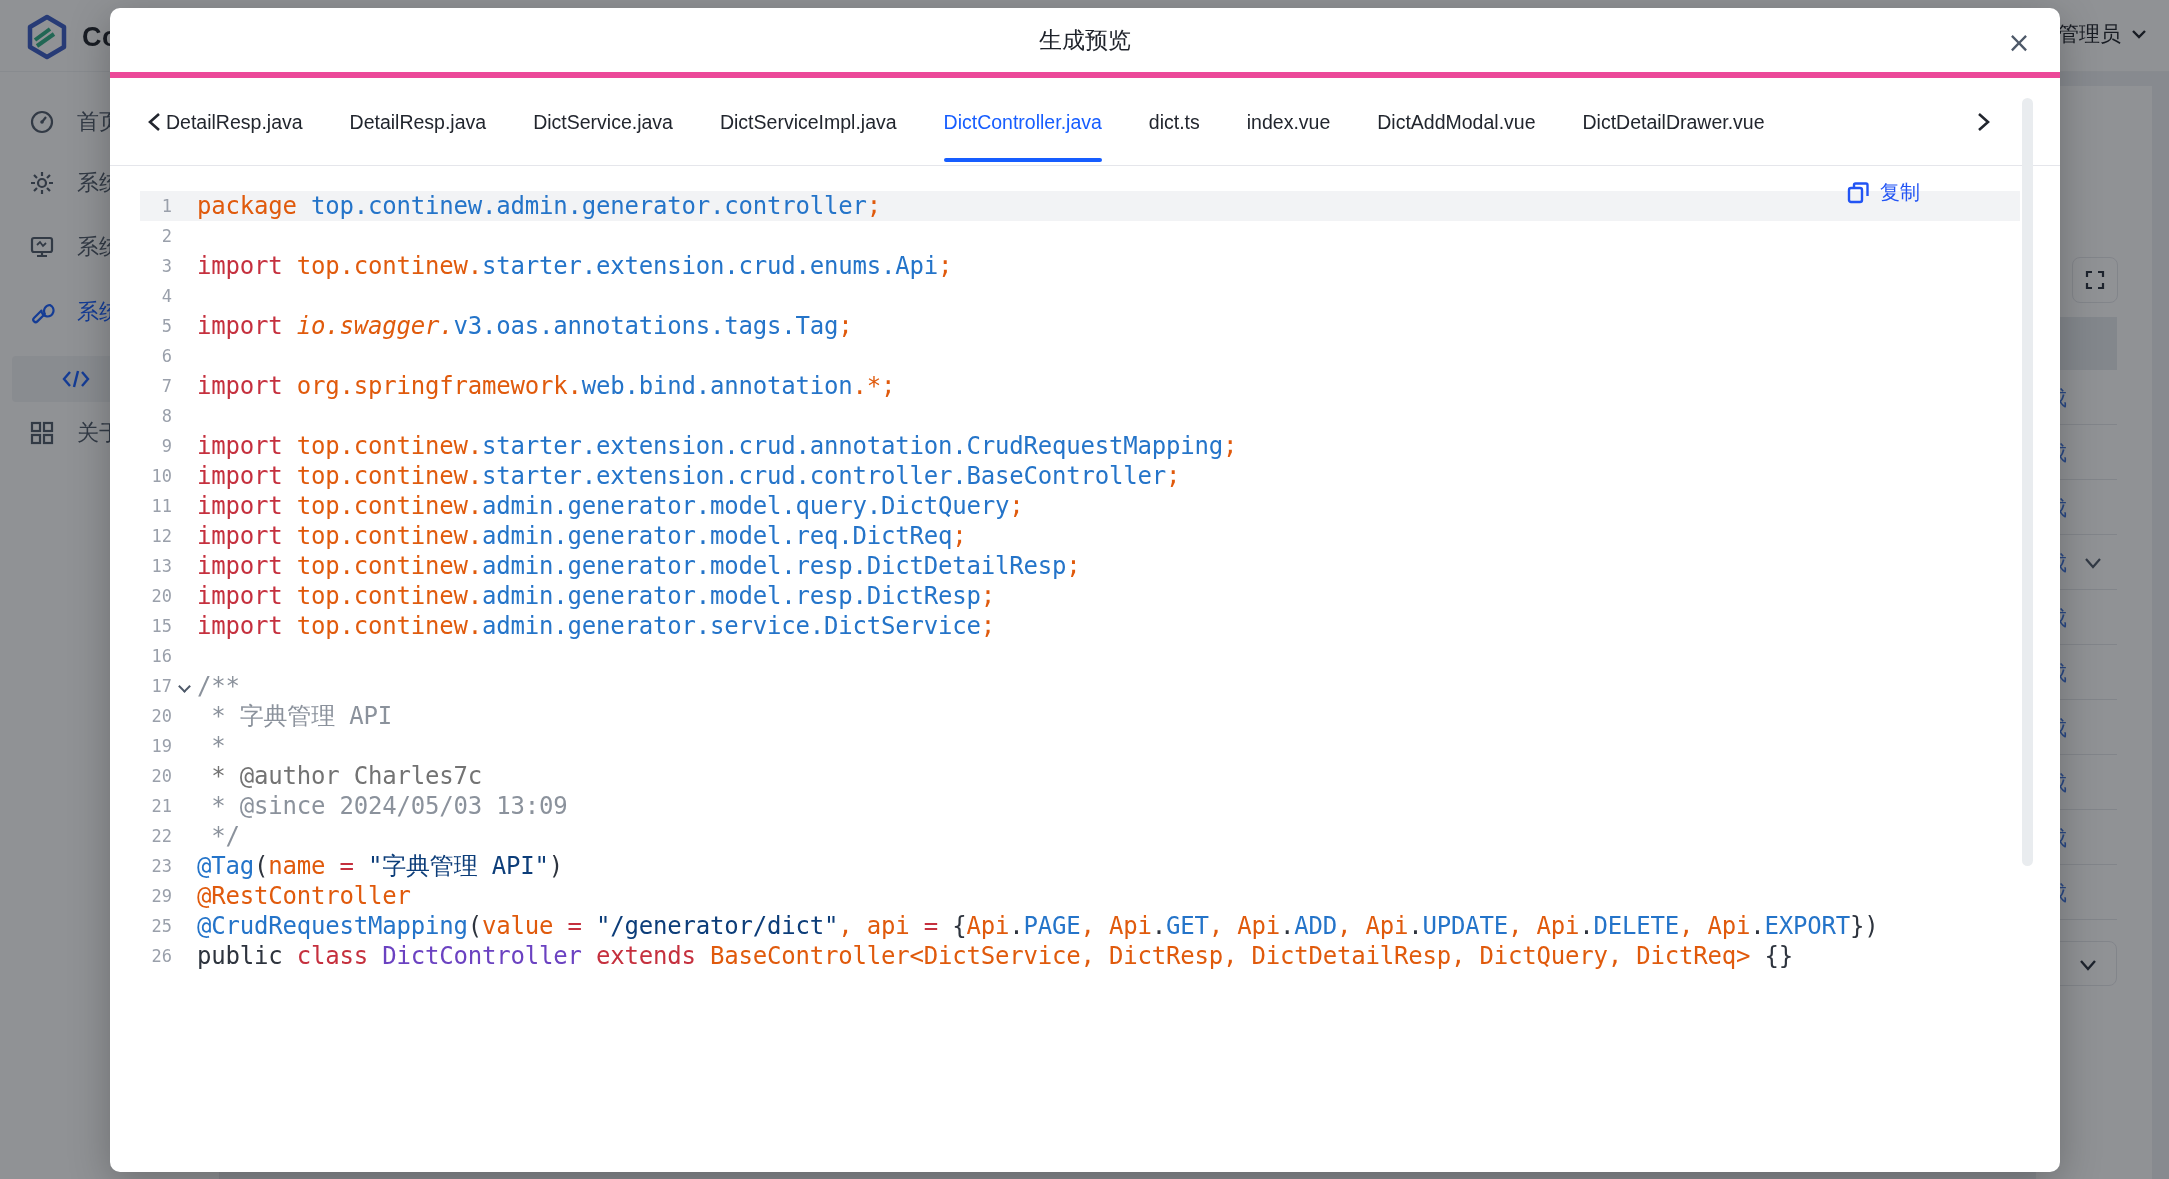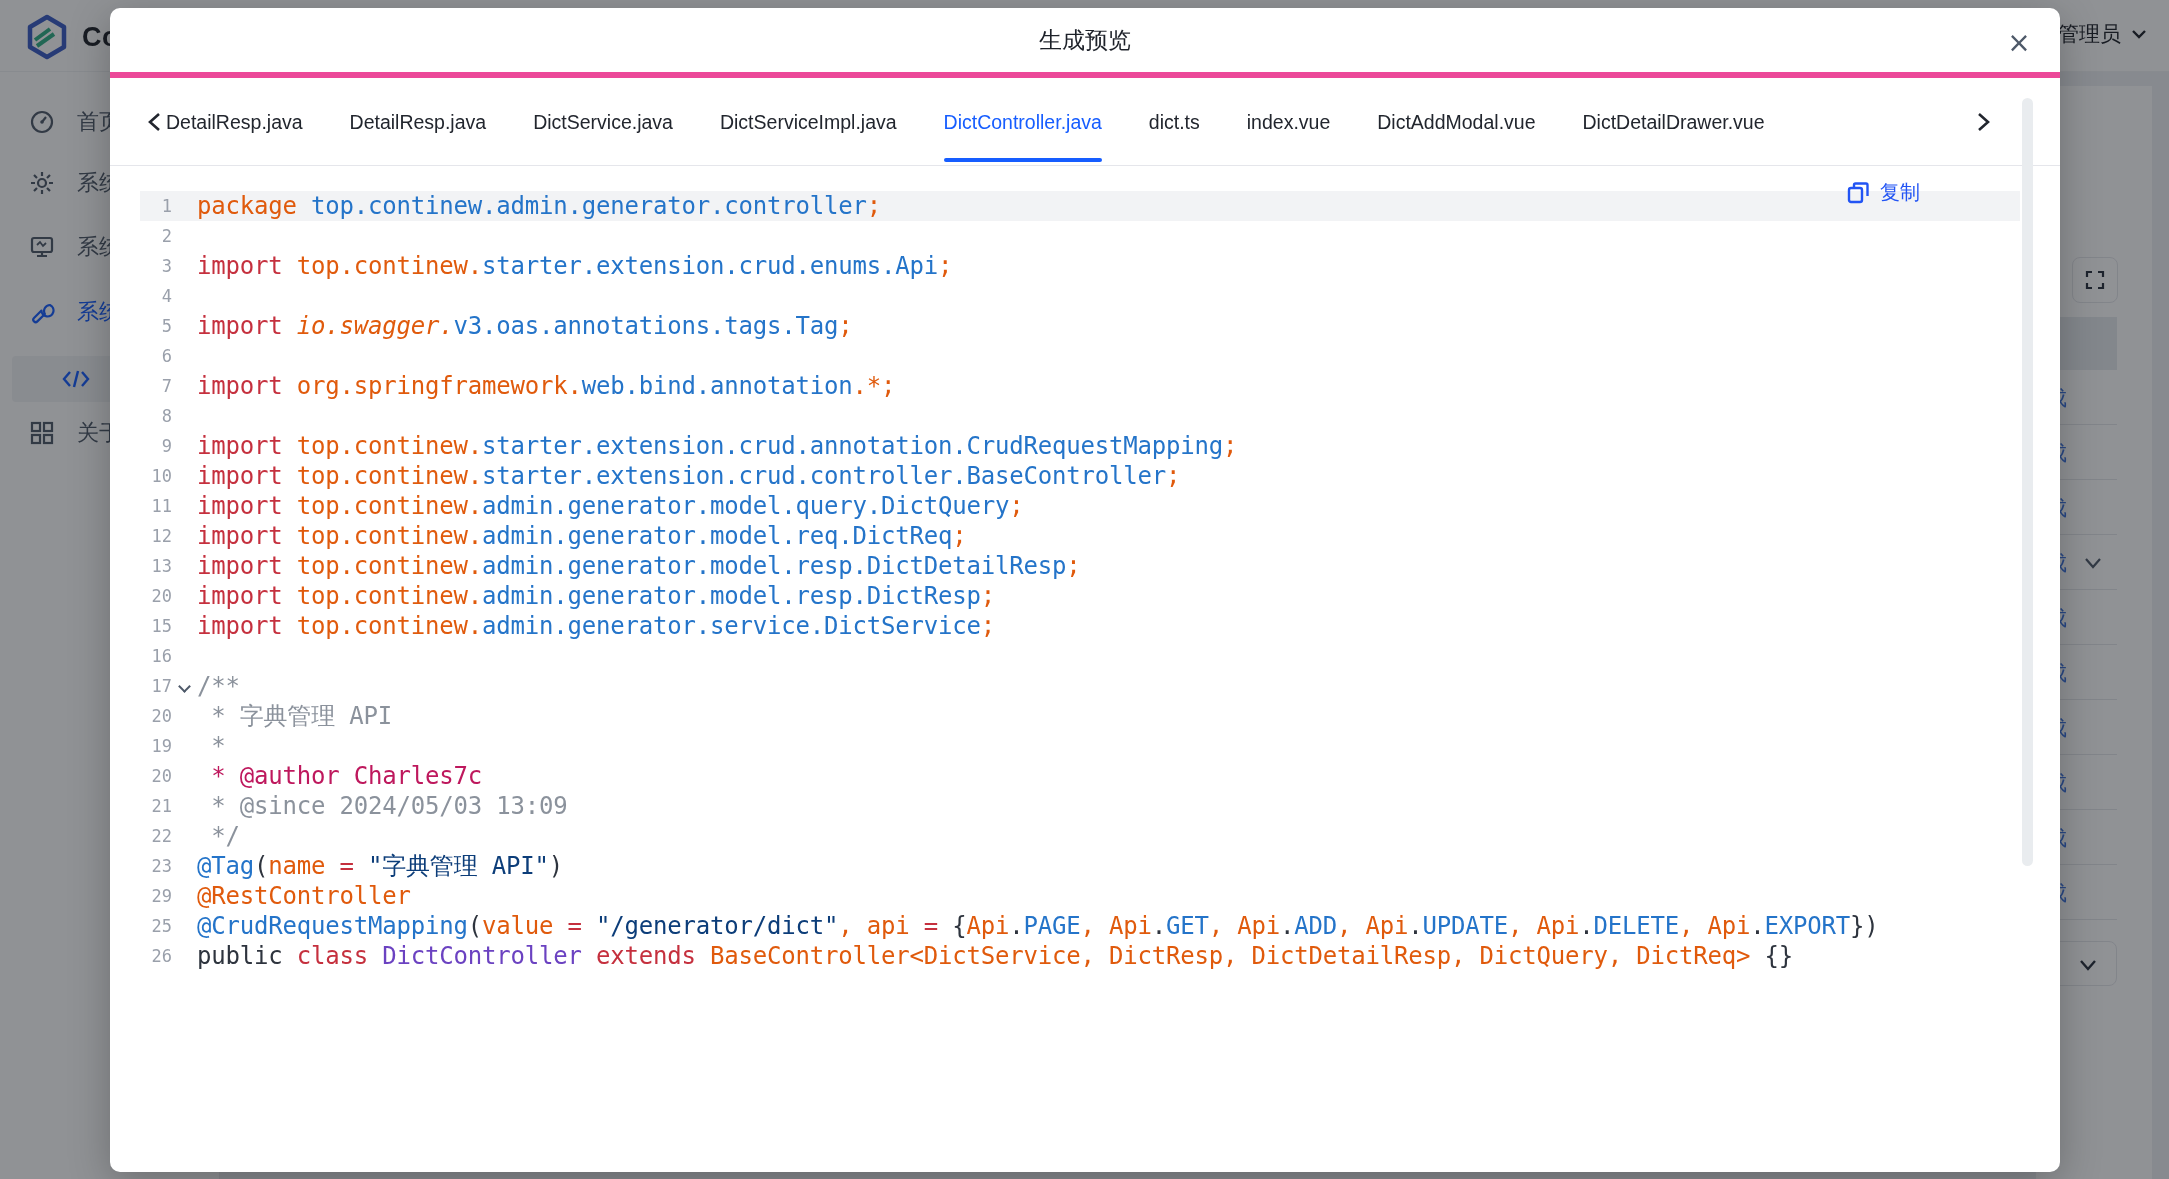--- a/index.html
+++ b/index.html
@@ -315,21 +315,21 @@
           <div class="code-row">
             <span class="ln">20</span>
             <pre class="cl"><span style="color: rgb(139, 146, 156);"> * 字典管理 API</span></pre>
           </div>
           <div class="code-row">
             <span class="ln">19</span>
             <pre class="cl"><span style="color: rgb(139, 146, 156);"> *</span></pre>
           </div>
           <div class="code-row">
             <span class="ln">20</span>
-            <pre class="cl"><span style="color: #be185d;"> * @author Charles7c</span></pre>
+            <pre class="cl"><span style="color: #737373;"> * @author Charles7c</span></pre>
           </div>
           <div class="code-row">
             <span class="ln">21</span>
             <pre class="cl"><span style="color: rgb(139, 146, 156);"> * @since 2024/05/03 13:09</span></pre>
           </div>
           <div class="code-row">
             <span class="ln">22</span>
             <pre class="cl"><span style="color: rgb(139, 146, 156);"> */</span></pre>
           </div>
           <div class="code-row">

